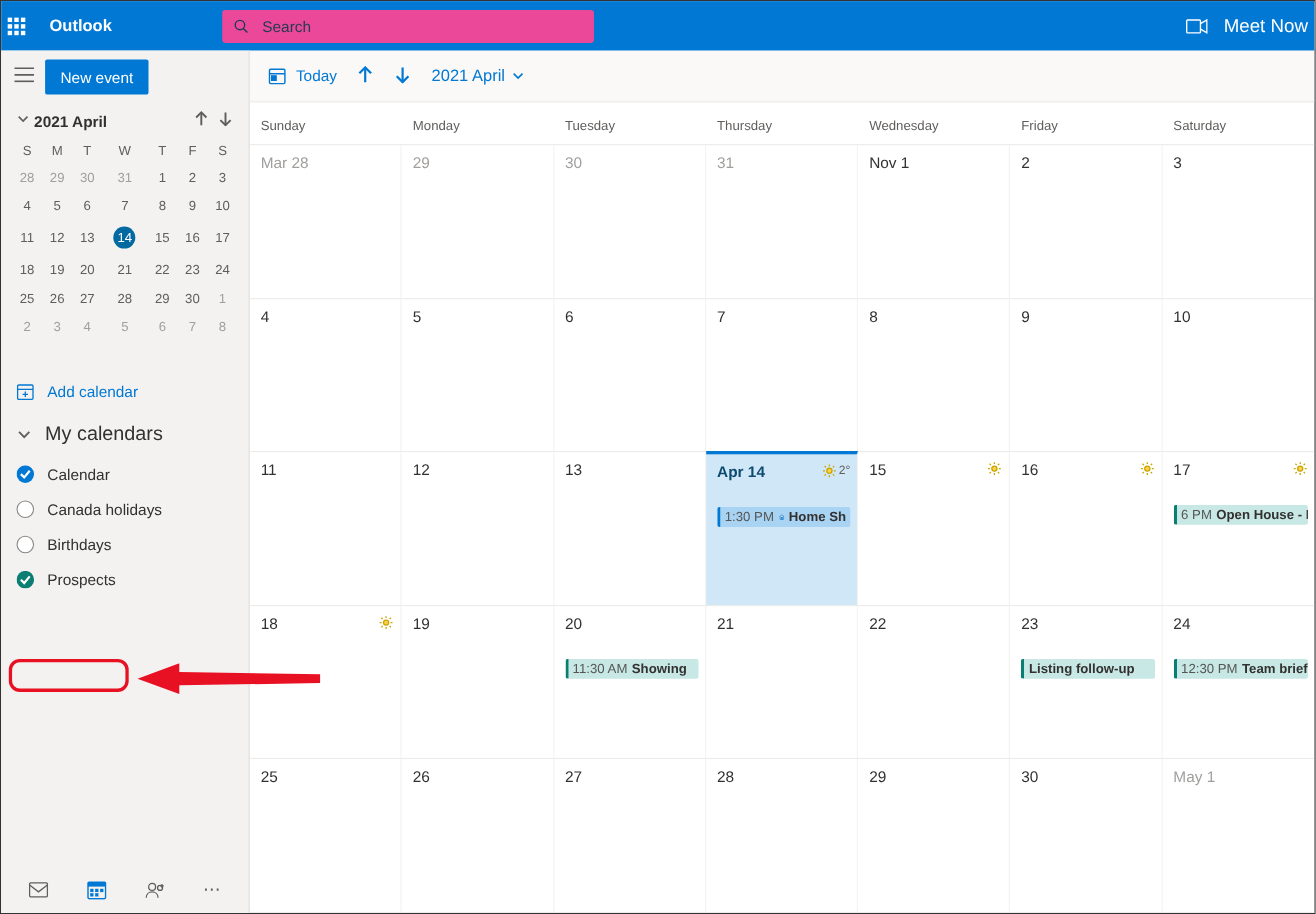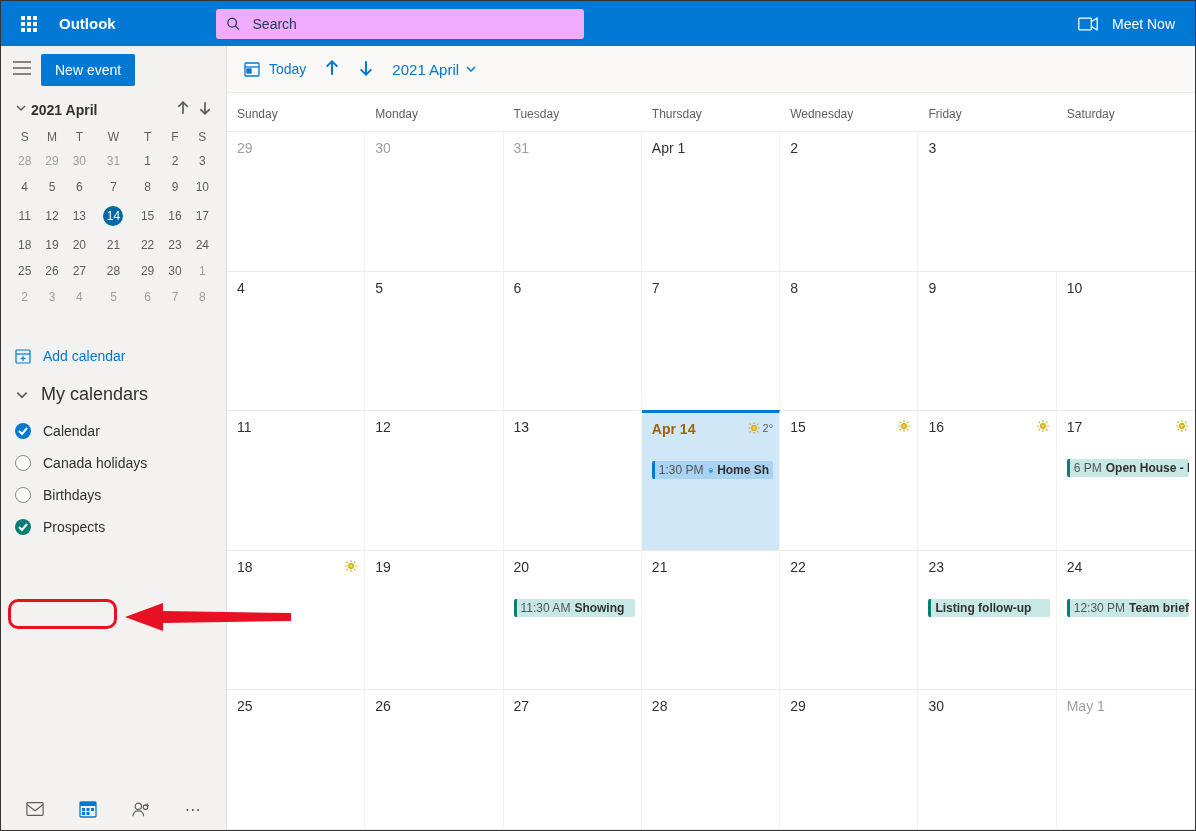--- a/index.html
+++ b/index.html
@@ -1,28 +1,28 @@
 <!DOCTYPE html>
 <html><head>
 <meta charset="utf-8">
 <style>
   * { box-sizing: border-box; }
   html, body { margin:0; padding:0; font-family: "Segoe UI", Arial, sans-serif; font-size:13px; color:#323130; }
   body { background:#fff; border:1px solid #333; width:1196px; height:831px; overflow:hidden; position:relative;}
   
   
-  .topbar { height:45px; background:#0078D4; display:flex; align-items:center; padding:0 20px; color:white; }
+  .topbar { height:45px; background:#0078D4; display:flex; align-items:center; padding:0 6px; color:white; }
   .waffle { width:20px; height:20px; display:flex; flex-wrap:wrap; gap:2px; align-content:center; margin-right:18px; cursor:pointer;}
   .waffle span { width:4px; height:4px; background:white; }
   .app-title { font-size:15px; font-weight:600; margin-right:100px;}
-  .search-box { display:flex; align-items:center; background:#f0abfc; width:368px; height:30px; border-radius:3px; padding:0 10px; gap:10px; color:#1b3a57;}
+  .search-box { display:flex; align-items:center; background:#ec4899; width:338px; height:30px; border-radius:3px; padding:0 10px; gap:10px; color:#1b3a57;}
   .search-box svg { width:16px; height:16px; stroke:#1b3a57; }
   .search-box input { border:none; background:transparent; outline:none; font-size:14px; color:#1b3a57; width:100%;}
   .search-box input::placeholder{color:#243c52;}
-  .meet-now { margin-left:auto; display:flex; align-items:center; gap:14px; color:white; font-size:14px; cursor:pointer;}
+  .meet-now { margin-left:auto; display:flex; align-items:center; gap:14px; color:white; font-size:17px; cursor:pointer;}
   .meet-now svg{ width:20px; height:14px;}
   
   
   .main { display:flex; height:calc(100% - 45px); }
   .sidebar { width:226px; background:#f3f2f1; border-right:1px solid #e1dfdd; display:flex; flex-direction:column;}
   .content { flex:1; display:flex; flex-direction:column; overflow:hidden;}
   
   
   .side-top { height:47px; display:flex; align-items:center; padding:0 12px; gap:10px;}
   .hamburger { cursor:pointer;}
@@ -69,21 +69,21 @@
   .grid { flex:1; display:flex; flex-direction:column;}
   .dow-row { display:grid; grid-template-columns:repeat(7,1fr); border-bottom:1px solid #edebe9;}
   .dow-row div{ padding:14px 10px 10px 10px; font-size:12px; color:#605e5c;}
   .weeks { flex:1; display:grid; grid-template-rows:repeat(5,1fr);}
   .week { display:grid; grid-template-columns:repeat(7,1fr); border-bottom:1px solid #edebe9;}
   .day { border-right:1px solid #f3f2f1; padding:8px 6px 4px 10px; position:relative; overflow:hidden;}
   .day:last-child{border-right:none;}
   .day .num { font-size:14px; color:#323130;}
   .day.dim .num { color:#a19f9d;}
   .day.today { background:#d0e7f8; border-top:3px solid #0078D4; margin-top:-1px;}
-  .day.today .num { color:#a16207; font-weight:600;}
+  .day.today .num { color:#0c4a6e; font-weight:600;}
   .weather{ position:absolute; top:8px; right:6px; display:flex; align-items:center; gap:2px; font-size:11px; color:#605e5c;}
   .event { margin-top:24px; font-size:12px; padding:2px 4px; border-radius:2px; white-space:nowrap; overflow:hidden; display:flex; align-items:center; gap:4px; border-left:3px solid transparent;}
   .ev-blue { background:#a9d3f2; border-left-color:#0078D4;}
   .ev-teal { background:#c7e8e4; border-left-color:#0b7e74;}
   .ev-time{color:#555;}
   .ev-title{font-weight:600;}
 </style>
 </head>
 <body>
 
@@ -322,30 +322,33 @@
           <div>Monday</div>
           <div>Tuesday</div>
           <div>Thursday</div>
           <div>Wednesday</div>
           <div>Friday</div>
           <div>Saturday</div>
         </div>
       <div class="weeks" id="weeks">
           <div class="week">
             <div class="day dim">
+              <div class="num">Mar 28</div>
+            </div>
+            <div class="day dim">
               <div class="num">29</div>
             </div>
             <div class="day dim">
               <div class="num">30</div>
             </div>
             <div class="day dim">
               <div class="num">31</div>
             </div>
             <div class="day">
-              <div class="num">Apr 1</div>
+              <div class="num">Nov 1</div>
             </div>
             <div class="day">
               <div class="num">2</div>
             </div>
             <div class="day">
               <div class="num">3</div>
             </div>
           </div>
           <div class="week">
             <div class="day">

